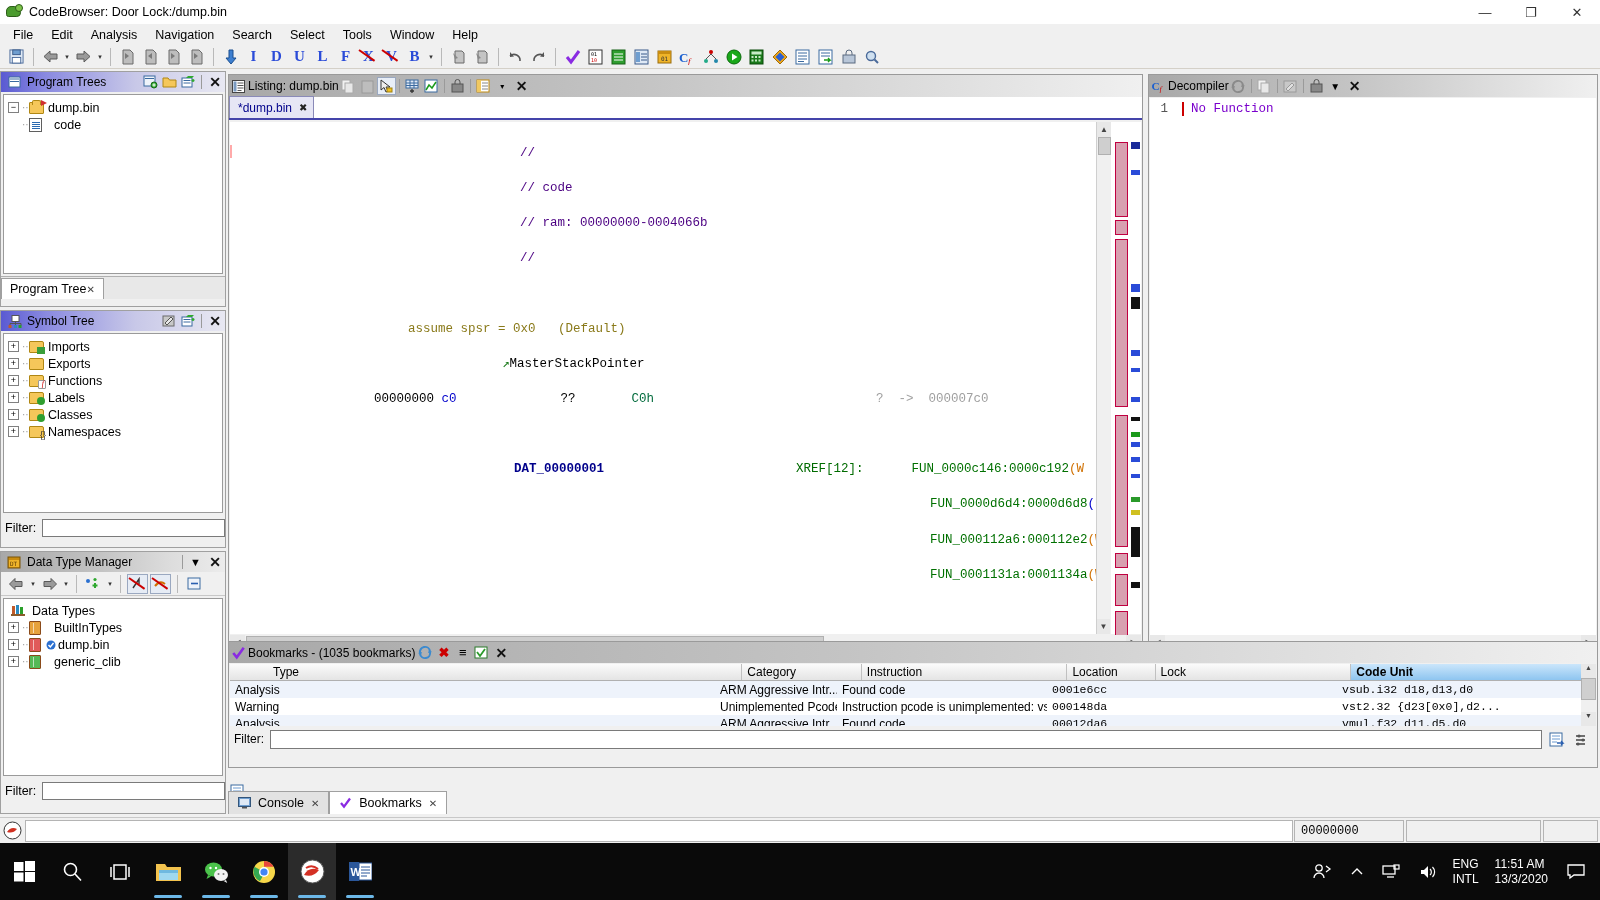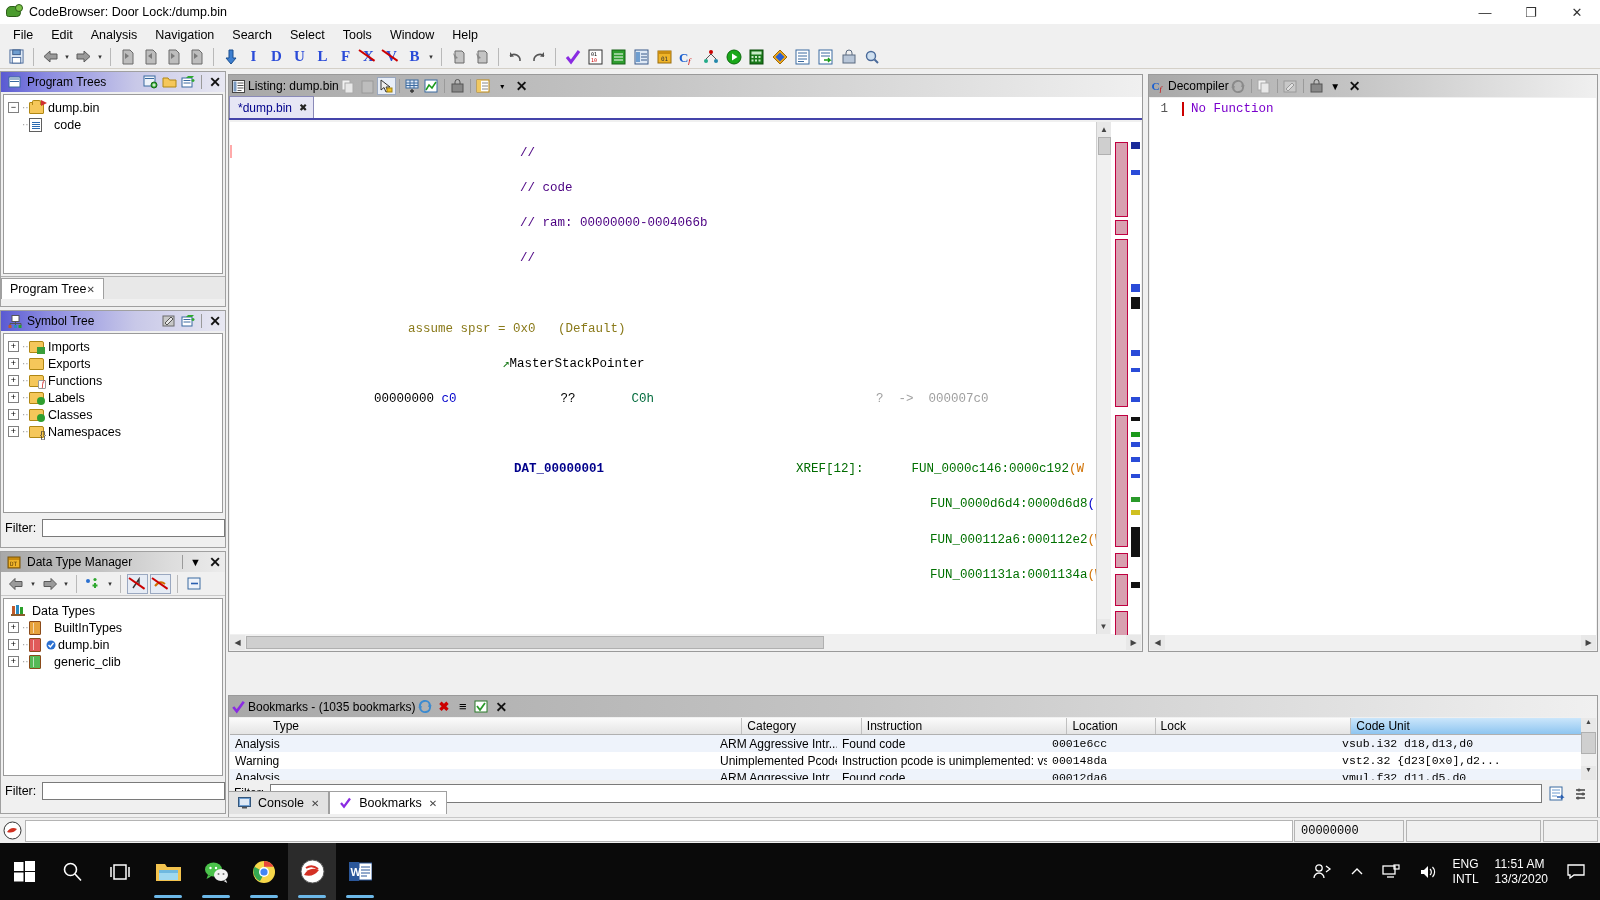--- a/index.html
+++ b/index.html
@@ -160,21 +160,21 @@
   
   .decomp { position: absolute; left: 1148px; top: 74px; width: 450px; height: 578px; background: #f0f0f0; border: 1px solid #9a9a9a; }
   .decomp-body { position: absolute; left: 1px; top: 23px; right: 1px; bottom: 16px; background: #fff; }
   .dec-line { display: flex; font-family: "Liberation Mono", "DejaVu Sans Mono", monospace; font-size: 12.5px; padding-top: 4px; }
   .dec-num { width: 18px; text-align: right; color: #555; }
   .dec-gutter { width: 14px; text-align: center; color: #777; }
   .dec-redbar { width: 2px; background: #cc0000; margin-right: 7px; }
   .dec-txt { color: #7a00cc; }
 
   
-  .bookmarks { position: absolute; left: 228px; top: 695px; width: 1370px; height: 127px; background: #f0f0f0; border: 1px solid #9a9a9a; }
+  .bookmarks { position: absolute; left: 228px; top: 641px; width: 1370px; height: 127px; background: #f0f0f0; border: 1px solid #9a9a9a; }
   .bm-hdr { height: 21px; display: flex; align-items: center;
      background: linear-gradient(to right, #a8a8a8 0%, #c4c4c4 45%, #e0e0e0 80%, #f0f0f0 100%); }
   .bm-table { position: absolute; left: 1px; top: 22px; right: 1px; height: 62px; background: #fff; overflow: hidden; }
   .bm-head { display: flex; height: 17px; background: linear-gradient(to bottom,#fbfbfb,#e4e4e4); border-bottom: 1px solid #b0b0b0; }
   .bm-th { border-right: 1px solid #c0c0c0; padding: 1px 5px; font-size: 12px; overflow: hidden; white-space: nowrap; }
   .bm-th.sel { background: linear-gradient(to bottom,#cbe6fb,#8ec5f0); }
   .bm-row { display: flex; height: 17px; align-items: center; }
   .bm-row.alt { background: #eef3fb; }
   .bm-td { padding: 0 5px; font-size: 12px; overflow: hidden; white-space: nowrap; }
   .bm-td.mono { font-family: "Liberation Mono","DejaVu Sans Mono", monospace; font-size: 11.5px; }
@@ -900,21 +900,21 @@
       <span class="hdr-x">✕</span>
     </div>
 
     <div class="bm-table">
       <div class="bm-head">
         <div class="bm-th" style="width:485px;margin-left:38px;">Type</div>
         <div class="bm-th" style="width:122px;">Category</div>
         <div class="bm-th" style="width:210px;">Instruction</div>
         <div class="bm-th" style="width:90px;">Location</div>
         <div class="bm-th" style="width:200px;">Lock</div>
-        <div class="bm-th sel" style="width:250px;display:flex;align-items:flex-start;">
+        <div class="bm-th sel" style="width:250px;display:flex;align-items:flex-start;font-weight:bold;">
           <span style="flex:1;">Code Unit</span>
           <span style="font-size:9px;color:#1a4b8a;">▲</span>
         </div>
       </div>
       <div class="bm-row alt">
         <div class="bm-td" style="width:485px;">Analysis</div>
         <div class="bm-td" style="width:122px;">ARM Aggressive Intr...</div>
         <div class="bm-td" style="width:210px;">Found code</div>
         <div class="bm-td mono" style="width:90px;">0001e6cc</div>
         <div class="bm-td" style="width:200px;"></div>

